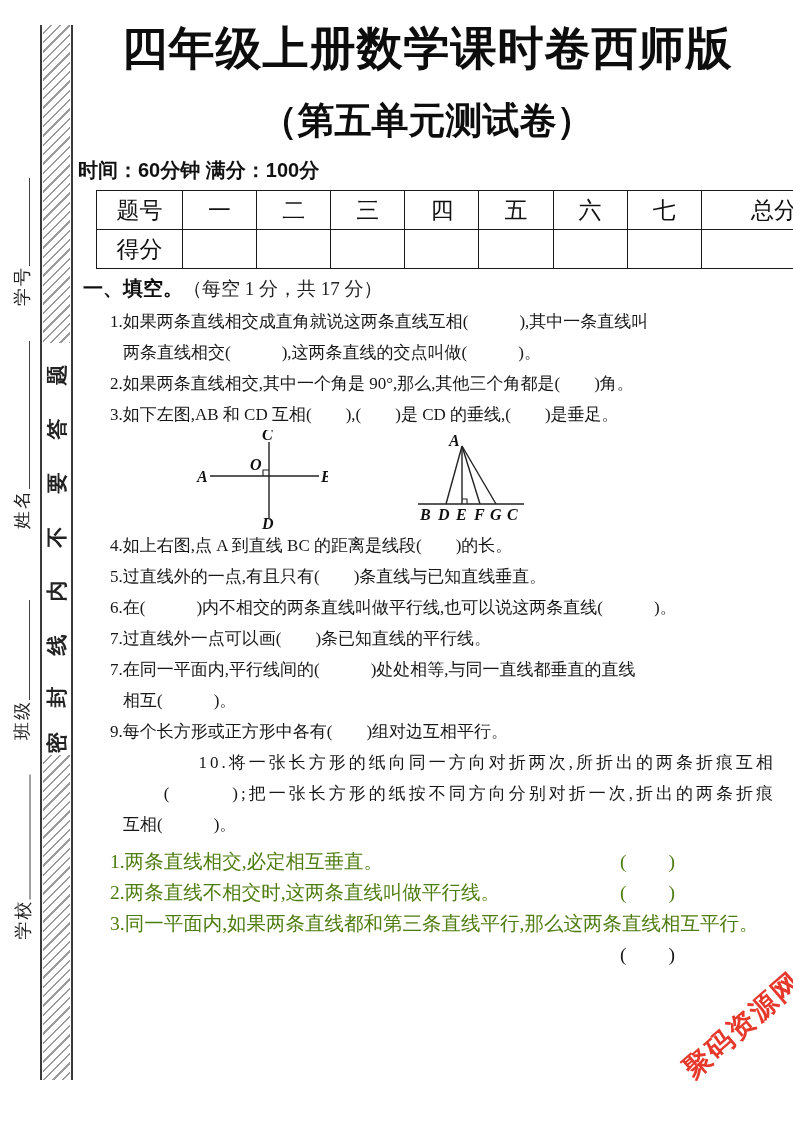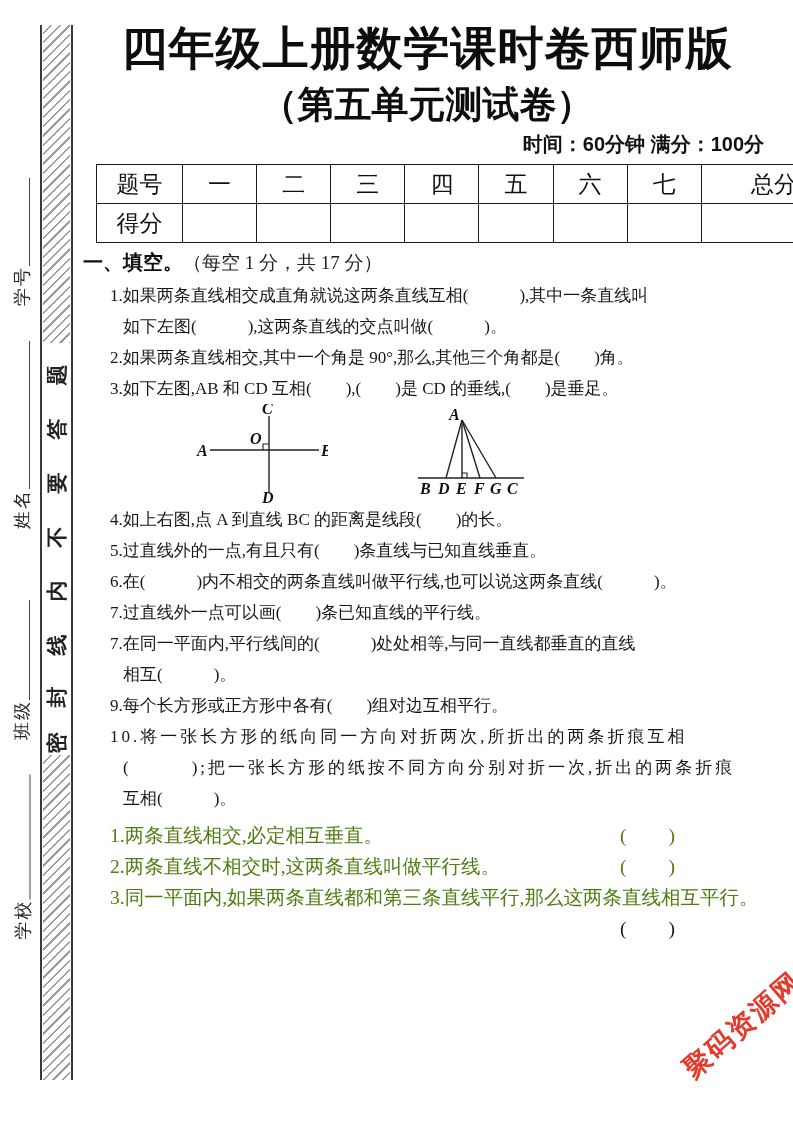--- a/index.html
+++ b/index.html
@@ -37,25 +37,25 @@
   }
 
   
   .main { position:absolute; left:78px; top:0; width:698px; }
   .title {
     margin-top:20px; text-align:center; font-size:46px; line-height:56px;
     font-weight:900; font-family:"Liberation Sans","DejaVu Sans",sans-serif;
     color:#0d0d0d; letter-spacing:1px;
   }
   .subtitle {
-    margin-top:6px; text-align:center; font-size:37px; line-height:46px;
+    margin-top:22px; text-align:center; font-size:37px; line-height:46px;
     font-weight:900; font-family:"Liberation Sans","DejaVu Sans",sans-serif; color:#0d0d0d;
   }
   .meta {
-    margin-top:4px; padding-right:12px; text-align:right;
+    margin-top:14px; padding-right:12px; 
     font-size:20px; line-height:24px; font-weight:700;
     font-family:"Liberation Sans","DejaVu Sans",sans-serif; color:#111;
   }
 
   table.score {
     margin:8px 0 0 18px; border-collapse:collapse; width:751px;
     font-family:"Liberation Sans","DejaVu Sans",sans-serif;
   }
   table.score td {
     border:1.8px solid #1a1a1a; height:39px; text-align:center;
@@ -63,21 +63,21 @@
   }
   table.score td.first { width:86px; }
 
   .sec-head { margin:8px 12px 0 5px; font-size:20px; line-height:22px; }
   .sec-head .h { font-weight:700; color:#0e0e0e; }
   .sec-head .n { font-weight:400; font-size:19px; color:#222; }
 
   .qwrap { margin-top:6px; }
   .q { font-size:17px; line-height:31px; padding-left:32px; color:#171717; white-space:nowrap; }
   .q.cont { padding-left:45px; }
-  .q.spaced { letter-spacing:3px; }
+  .q.spaced { letter-spacing:3px;text-align:right; }
 
   .figrow { height:100px; display:flex; align-items:flex-start; }
   .figrow svg { display:block; }
   .fig1 { margin-left:118px; }
   .fig2 { margin-left:88px; margin-top:2px; }
   .figline { stroke:#222; stroke-width:1.4; fill:none; }
   .figmark { stroke:#222; stroke-width:1.1; fill:none; }
   .figtext { font-family:"Liberation Serif","DejaVu Serif",serif; font-style:italic; font-weight:600; font-size:16px; fill:#111; }
 
   .judge { position:relative; font-size:19.5px; line-height:31px; padding-left:32px; color:#4d7c0f; white-space:nowrap; }
@@ -157,21 +157,21 @@
       </tr>
     </tbody>
       </table>
 
     <div class="sec-head">
       <span class="h">一、填空。</span><span class="n">（每空 1 分，共 17 分）</span>
     </div>
 
     <div class="qwrap">
       <div class="q">1.如果两条直线相交成直角就说这两条直线互相(　　　),其中一条直线叫</div>
-      <div class="q cont">如下左图(　　　),这两条直线的交点叫做(　　　)。</div>
+      <div class="q cont">两条直线相交(　　　),这两条直线的交点叫做(　　　)。</div>
       <div class="q">2.如果两条直线相交,其中一个角是 90°,那么,其他三个角都是(　　)角。</div>
       <div class="q">3.如下左图,AB 和 CD 互相(　　),(　　)是 CD 的垂线,(　　)是垂足。</div>
 
       <div class="figrow">
         <svg class="fig1" width="132" height="100" viewBox="0 0 132 100">
           <line class="figline" x1="14" y1="46" x2="123" y2="46"></line>
           <line class="figline" x1="73" y1="12" x2="73" y2="88"></line>
           <path class="figmark" d="M 67 46 L 67 40 L 73 40"></path>
           <text class="figtext" x="1" y="52">A</text>
           <text class="figtext" x="125" y="52">B</text>

